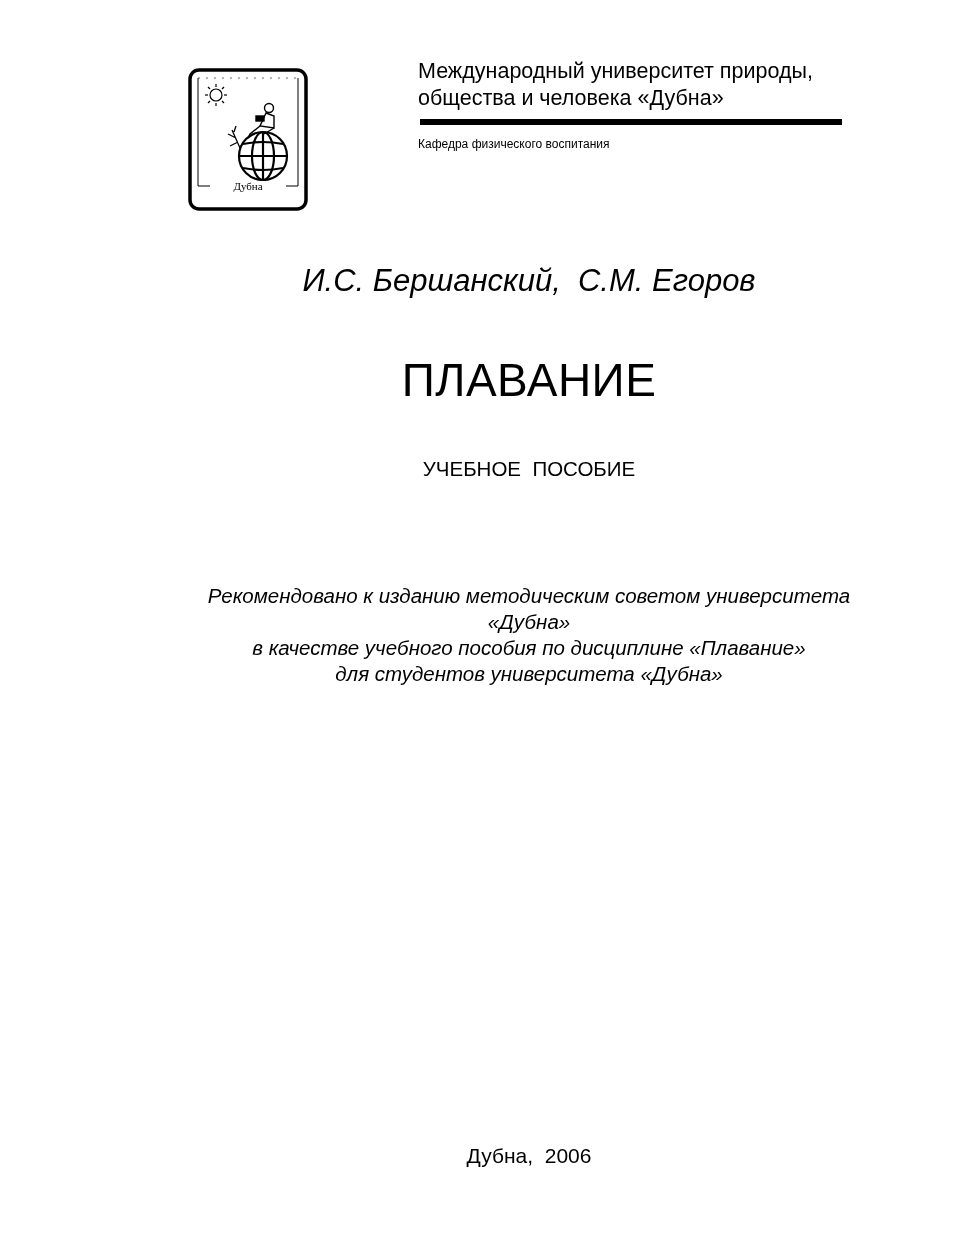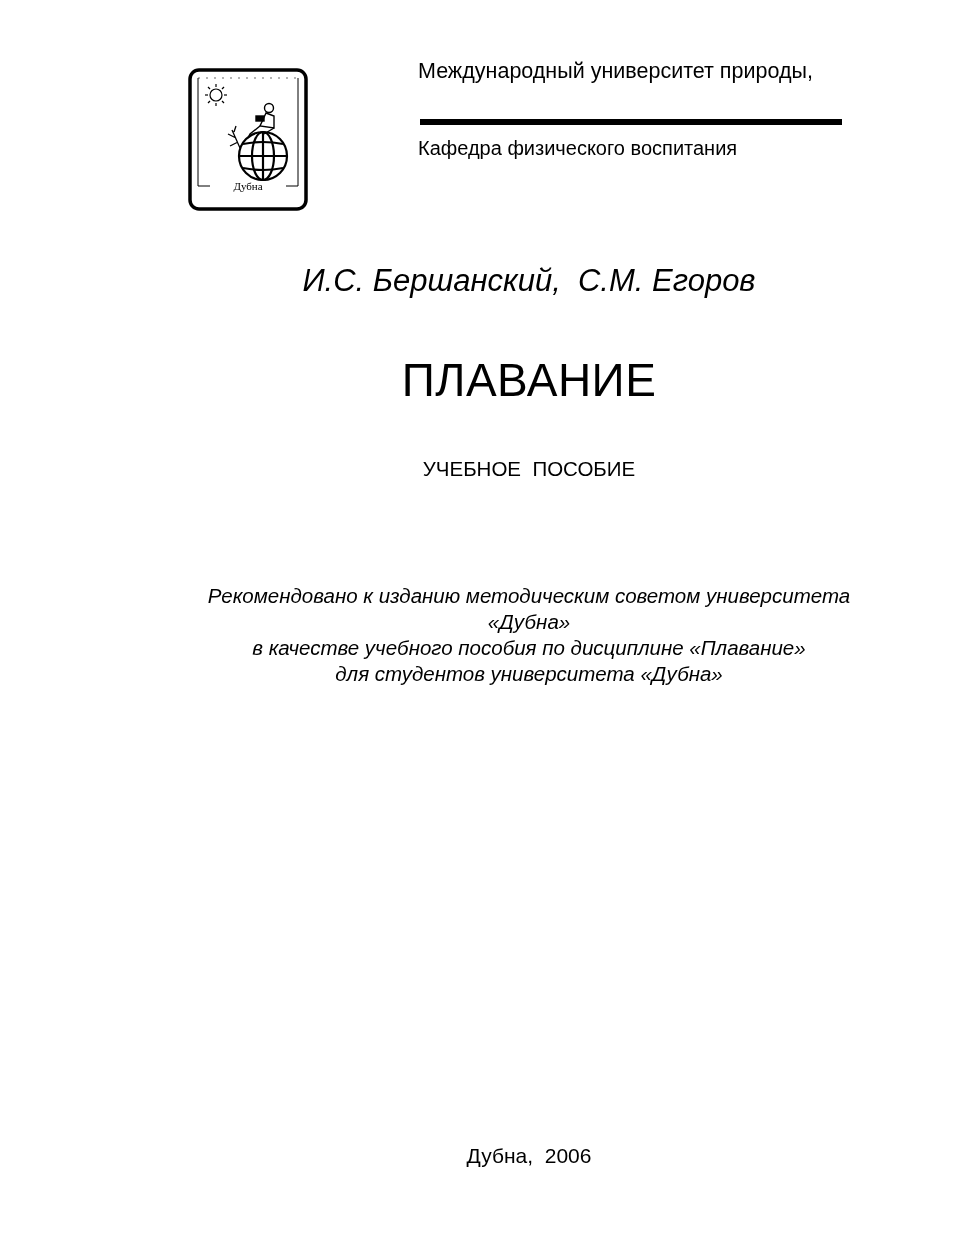--- a/index.html
+++ b/index.html
@@ -30,21 +30,21 @@
       line-height: 27px;
       white-space: nowrap;
     }
     .rule {
       left: 420px; top: 119px;
       width: 422px; height: 6px;
       background: #000;
     }
     .dept {
       left: 418px; top: 137px;
-      font-size: 20px;
+      font-size: 12px;
       white-space: nowrap;
     }
 
     .authors {
       left: 0; width: 1058px; top: 263px;
       text-align: center;
       font-size: 31px;
       font-style: italic;
       white-space: pre;
     }
@@ -122,20 +122,21 @@
       <line x1="51" y1="88" x2="99" y2="88"></line>
       <path d="M55 76 Q75 72 95 76"></path>
       <path d="M55 100 Q75 104 95 100"></path>
     </g>
     <text x="60" y="122" text-anchor="middle" font-family="'Liberation Serif', serif" font-size="11" fill="#000">Дубна</text>
   </svg>
 </div>
 
 <div class="abs inst">
   <div>Международный университет природы,</div>
+  <div>общества и человека «Дубна»</div>
 </div>
 <div class="abs rule"></div>
 <div class="abs dept">Кафедра физического воспитания</div>
 
 <div class="abs authors">И.С. Бершанский,  С.М. Егоров</div>
 
 <div class="abs title">ПЛАВАНИЕ</div>
 
 <div class="abs subtitle">УЧЕБНОЕ  ПОСОБИЕ</div>
 

